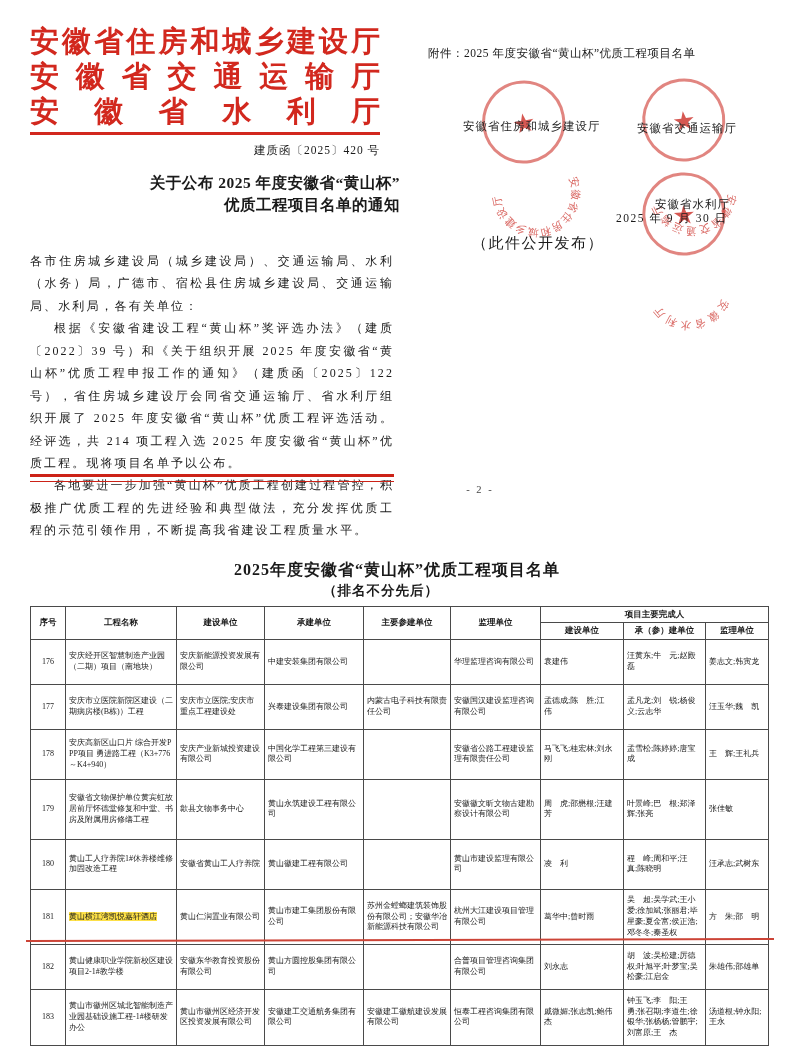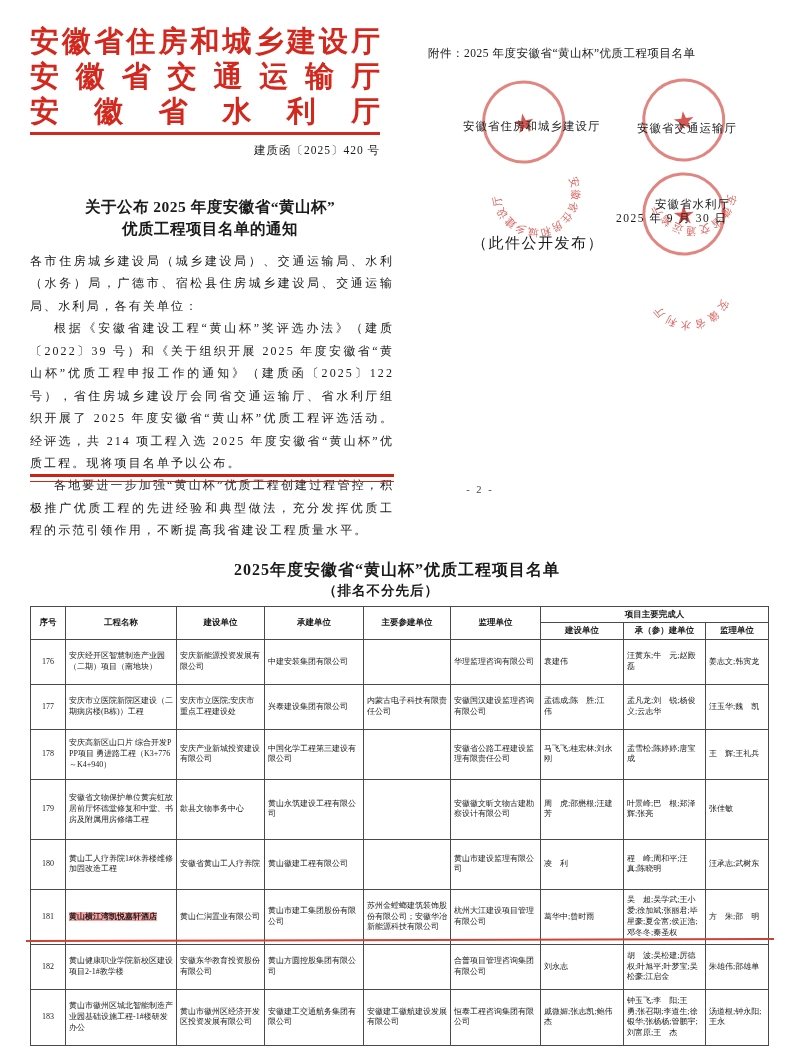--- a/index.html
+++ b/index.html
@@ -9,21 +9,21 @@
   }
   
   .agency-block{position:absolute;left:30px;top:24px;width:350px;}
   .agency-line{
     font-size:29px;font-weight:bold;color:#d2281e;line-height:35px;
     text-align:justify;text-align-last:justify;letter-spacing:0;white-space:nowrap;
     display:block;width:100%;
   }
   .red-rule{position:absolute;left:30px;top:132px;width:350px;height:3px;background:#d2281e;}
   .doc-number{position:absolute;left:30px;top:143px;width:350px;text-align:right;font-size:11.5px;letter-spacing:1px;}
-  .notice-title{position:absolute;left:20px;top:196px;width:380px;text-align:center;font-weight:bold;font-size:15.5px;line-height:1.45;letter-spacing:.5px;}
+  .notice-title{position:absolute;left:20px;top:172px;width:380px;text-align:right;font-weight:bold;font-size:15.5px;line-height:1.45;letter-spacing:.5px;}
   .body-text{position:absolute;left:30px;top:250px;width:364px;font-size:12px;line-height:1.87;text-align:justify;letter-spacing:2.1px;}
   .body-text p{margin:0;}
   .body-text p.indent{text-indent:2em;}
   .double-rule{position:absolute;left:30px;top:474px;width:364px;height:4px;border-top:3px solid #cc2217;border-bottom:1.5px solid #cc2217;}
   
   .attachment-line{position:absolute;left:428px;top:46px;width:352px;font-size:11.5px;letter-spacing:.5px;}
   .seal{position:absolute;}
   .seal-label{position:absolute;font-size:11.5px;color:#222;letter-spacing:1px;z-index:3;white-space:nowrap;}
   .seal-date{position:absolute;left:616px;top:211px;font-size:11.5px;letter-spacing:1.5px;z-index:3;}
   .public-note{position:absolute;left:472px;top:234px;font-size:15px;letter-spacing:1.5px;}
@@ -40,21 +40,21 @@
   table.projects th{font-weight:bold;text-align:center;font-size:8.5px;padding:2px 1px;margin-left:30px;}
   table.projects td{text-align:left;}
   table.projects td.c-no{text-align:center;}
   col.w-no{width:35px;} col.w-name{width:111px;} col.w-builder{width:88px;}
   col.w-contractor{width:99px;} col.w-part{width:87px;} col.w-sup{width:90px;}
   col.w-p1{width:83px;} col.w-p2{width:82px;} col.w-p3{width:63px;}
   tbody tr:nth-child(1){height:45px;} tbody tr:nth-child(2){height:45px;margin-top:28px;}
   tbody tr:nth-child(3){height:50px;} tbody tr:nth-child(4){height:60px;}
   tbody tr:nth-child(5){height:50px;} tbody tr:nth-child(6){height:55px;}
   tbody tr:nth-child(7){height:45px;} tbody tr:nth-child(8){height:56px;}
-  .hl{background:#fca5a5;font-weight:bold;}
+  .hl{background:#fde047;}
   .red-strike{position:absolute;left:26px;top:939px;width:748px;height:2px;background:#cc4437;transform:rotate(-0.15deg);z-index:5;}
   
   .seal svg{overflow:visible;}
 </style>
 </head>
 <body>
 
 <div id="page">
 
   <div class="agency-block">

